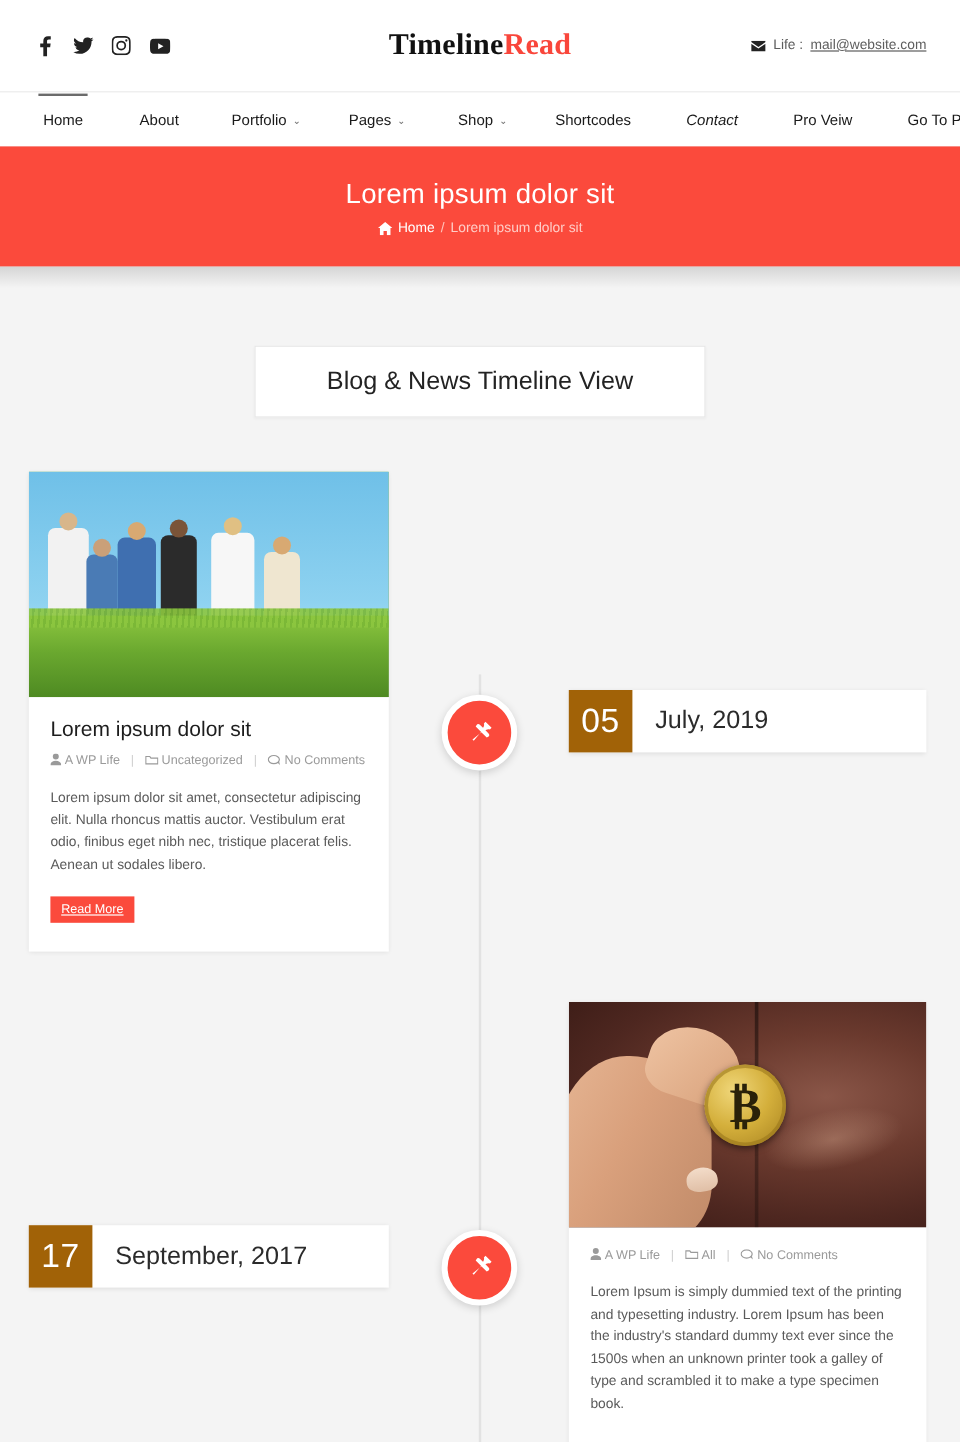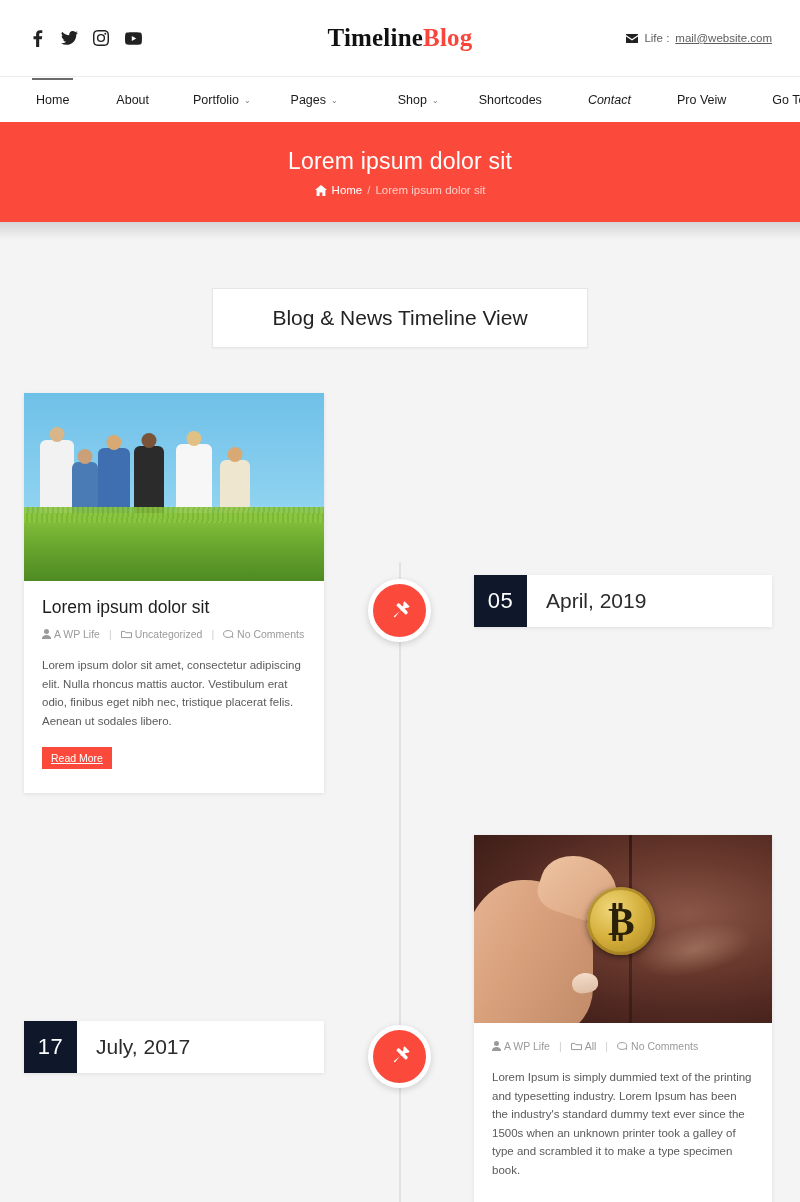--- a/index.html
+++ b/index.html
@@ -94,21 +94,21 @@
     display: flex;
     align-items: center;
     gap: 5px;
     position: relative;
     padding: 14px 0;
     white-space: nowrap;
   }
   .nav-item:nth-child(1) { margin-right: 47px; }
   .nav-item:nth-child(2) { margin-right: 44px; }
   .nav-item:nth-child(3) { margin-right: 40px; }
-  .nav-item:nth-child(4) { margin-right: 60px; }
+  .nav-item:nth-child(4) { margin-right: 44px; }
   .nav-item:nth-child(5) { margin-right: 40px; }
   .nav-item:nth-child(6) { margin-right: 46px; }
   .nav-item:nth-child(7) { margin-right: 46px; font-style: italic; }
   .nav-item:nth-child(8) { margin-right: 46px; align-items: flex-end; }
   .nav-item.active::before {
     content: "";
     position: absolute;
     top: -1px;
     left: -4px;
     right: -4px;
@@ -269,23 +269,23 @@
   
   .date-badge {
     display: flex;
     align-items: stretch;
     background: #fff;
     box-shadow: 0 1px 4px rgba(0,0,0,0.09);
     height: 52px;
     max-width: 300px;
   }
   .date-day {
-    background: #0f172a;
+    background: #a16207;
     color: #fff;
-    font-size: 22px;
+    font-size: 28px;
     width: 53px;
     flex: 0 0 53px;
     display: flex;
     align-items: center;
     justify-content: center;
     letter-spacing: 0.5px;
   }
   .date-rest {
     display: flex;
     align-items: center;
@@ -398,21 +398,21 @@
         </svg>
     </span>
     <span class="social-icon">
       <svg width="17" height="13" viewBox="0 0 17 13">
           <path fill="currentColor" d="M16.64 2.02A2.13 2.13 0 0 0 15.14.52C13.81.16 8.5.16 8.5.16s-5.31 0-6.64.36A2.13 2.13 0 0 0 .36 2.02C0 3.35 0 6.5 0 6.5s0 3.15.36 4.48c.2.73.78 1.3 1.5 1.5 1.33.36 6.64.36 6.64.36s5.31 0 6.64-.36c.73-.2 1.3-.77 1.5-1.5.36-1.33.36-4.48.36-4.48s0-3.15-.36-4.48zM6.8 9.05V3.95L11.22 6.5 6.8 9.05z"></path>
         </svg>
     </span>
   </div>
 
   <div class="logo">
-    <span class="dark">Timeline</span><span class="accent">Blog</span>
+    <span class="dark">Timeline</span><span class="accent">Read</span>
   </div>
 
   <div class="email-wrap">
     <span class="mail-icon">
       <svg width="12" height="9" viewBox="0 0 12 9">
           <path fill="currentColor" d="M0 0h12v1.1L6 5.1 0 1.1V0zm0 2.4L6 6.4l6-4V9H0V2.4z"></path>
         </svg>
     </span>
     <span>Life :</span>
     <span class="email-link">mail@website.com</span>
@@ -515,36 +515,36 @@
                       <ellipse cx="5.2" cy="4" rx="4.6" ry="3.4" fill="none" stroke="currentColor" stroke-width="1"></ellipse>
                       <path fill="currentColor" d="M7.8 6.2l2.6 2.4-.8-3z"></path>
                     </svg></span><span>No Comments</span></span></div><p class="post-excerpt">Lorem ipsum dolor sit amet, consectetur adipiscing elit. Nulla rhoncus mattis auctor. Vestibulum erat odio, finibus eget nibh nec, tristique placerat felis. Aenean ut sodales libero.</p><a class="read-more">Read More</a></div>
           </div>
         </div>
         <div class="tl-gap"></div>
         <div class="tl-col right">
           <div style="margin-top: 182px;">
             <div class="date-badge">
               <div class="date-day">05</div>
-              <div class="date-rest">April, 2019</div>
+              <div class="date-rest">July, 2019</div>
             </div>
           </div>
         </div>
         <div class="tl-pin" style="top: 186px;">
           <svg width="26" height="26" viewBox="0 0 24 24">
             <path fill="#fff" d="M16.2 3.1l4.7 4.7-1.3 1.3c-.9-.3-2.1-.2-3.1.5l-.3.2 2.4 2.4c.9.9.6 2.1-.3 2.6l-1.1.6-4.4-4.4-5.6 6.9-1-1 6.9-5.6L8.7 6.9l.6-1.1c.5-.9 1.7-1.2 2.6-.3l2.4 2.4.2-.3c.7-1 .8-2.2.5-3.1l1.2-1.4z"></path>
           </svg>
         </div>
       </div>
       <div class="tl-row" style="margin-top: 42px;">
         <div class="tl-col left">
           <div style="margin-top: 186px;">
             <div class="date-badge align-right">
               <div class="date-day">17</div>
-              <div class="date-rest">July, 2017</div>
+              <div class="date-rest">September, 2017</div>
             </div>
           </div>
         </div>
         <div class="tl-gap"></div>
         <div class="tl-col right">
           <div class="post-card">
             <div class="post-thumb">
               <div class="photo-bitcoin">
                 <div class="seam"></div>
                 <div class="sheen"></div>

